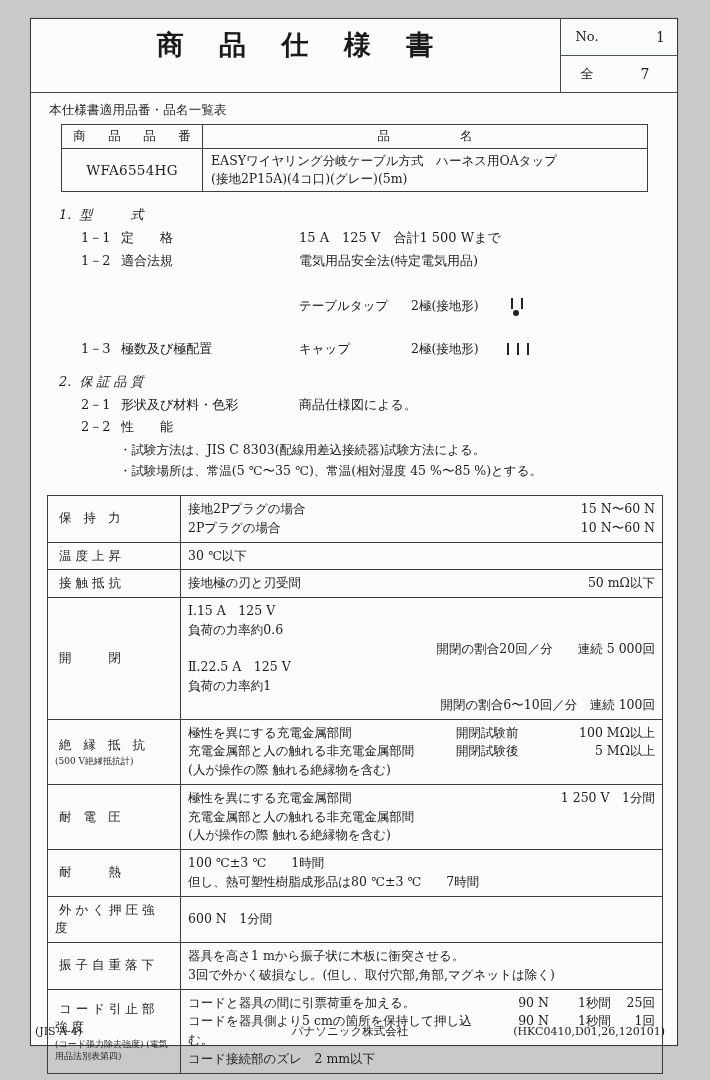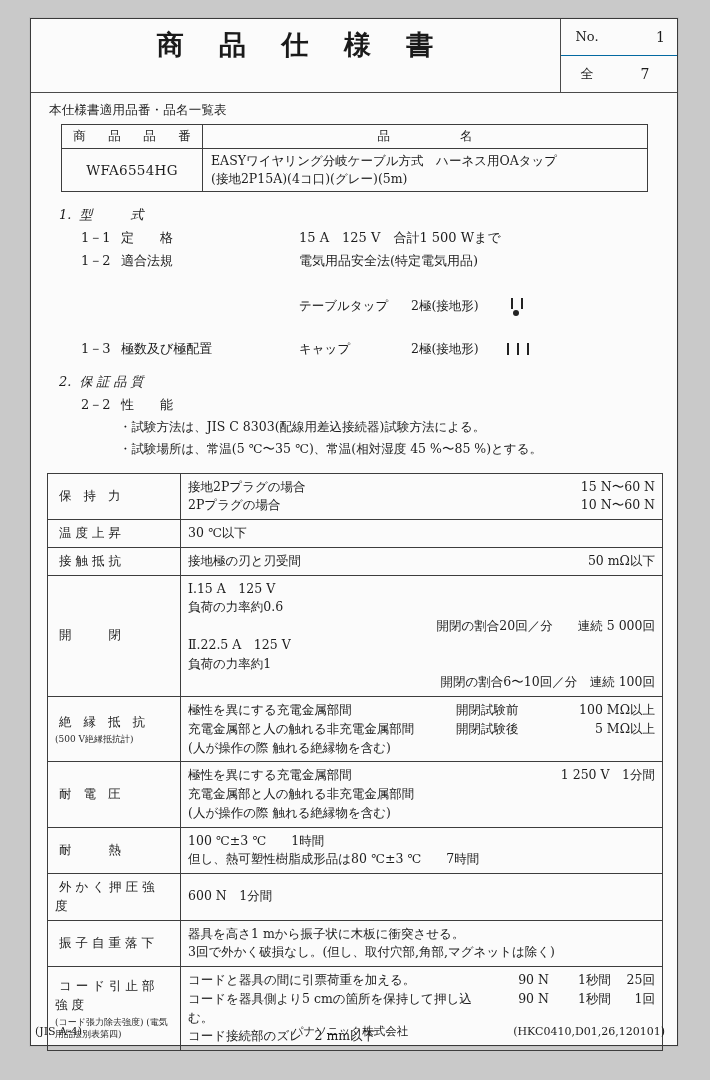--- a/index.html
+++ b/index.html
@@ -278,20 +278,25 @@
         </div>
       </div>
     </div>
 
     <div class="section">
       <div class="sec-head">
         <span class="n">2.</span>
         <span>保証品質</span>
       </div>
       <div class="row-item">
+        <div class="idx">2－1</div>
+        <div class="lbl">形状及び材料・色彩</div>
+        <div class="val">商品仕様図による。</div>
+      </div>
+      <div class="row-item">
         <div class="idx">2－2</div>
         <div class="lbl">性　　能</div>
         <div class="val"></div>
       </div>
       <div class="bullet">・試験方法は、JIS C 8303(配線用差込接続器)試験方法による。</div>
       <div class="bullet">・試験場所は、常温(5 ℃〜35 ℃)、常温(相対湿度 45 %〜85 %)とする。</div>
     </div>
 
     <table class="spec">
       <tbody>

